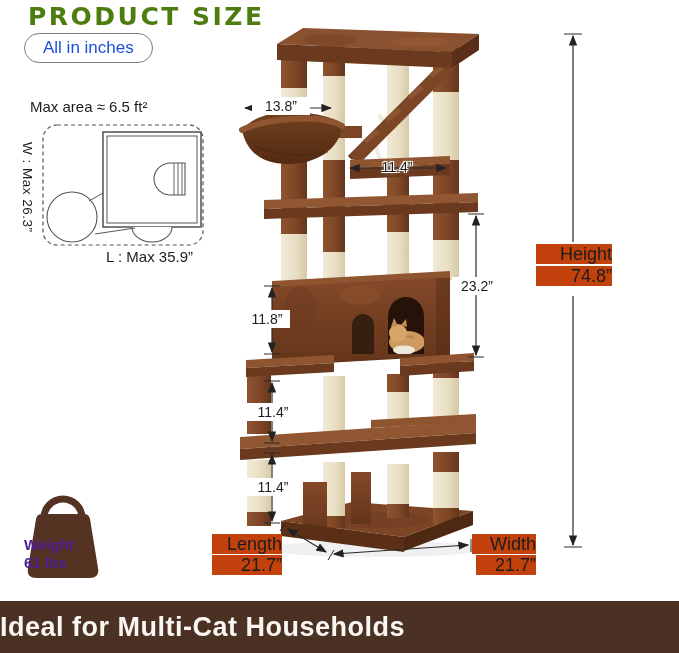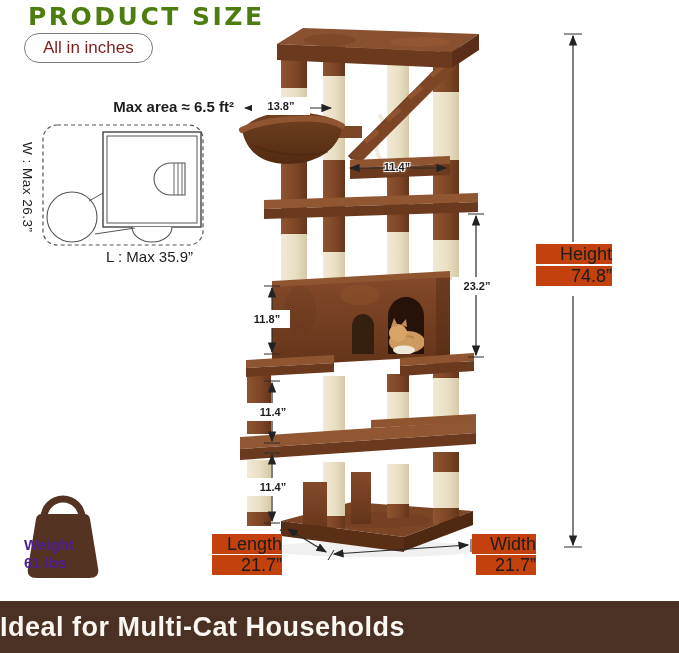--- a/index.html
+++ b/index.html
@@ -4,27 +4,27 @@
 <style>
   html,body{margin:0;padding:0;background:#fff;}
   .canvas{position:relative;width:679px;height:653px;background:#fff;overflow:hidden;
           font-family:"Liberation Sans",sans-serif;color:#1d1d1d;}
   svg{position:absolute;left:0;top:0;}
   .abs{position:absolute;}
 
   .title{left:28px;top:2px;font-family:"DejaVu Sans","Liberation Sans",sans-serif;
          font-size:25px;font-weight:800;letter-spacing:2.5px;color:#4d7c0f;}
   .pill{left:24px;top:33px;border:1.5px solid #7a7a7a;border-radius:20px;
-        padding:4px 18px;font-size:17px;color:#7f1d1d;background:#fff;}
-
-  .fp-title{left:54px;top:98px;width:180px;text-align:right;font-size:15px;font-weight:700;}
+        padding:4px 18px;font-size:17px;color:#1d4ed8;background:#fff;}
+
+  .fp-title{left:30px;top:98px;width:180px;text-align:left;font-size:15px;font-weight:400;}
   .fp-w{left:20px;top:142px;writing-mode:vertical-rl;font-size:13.5px;letter-spacing:.5px;}
   .fp-l{left:58px;top:248px;width:135px;text-align:right;font-size:15px;}
 
-  .dim{position:absolute;font-size:11px;font-weight:700;text-align:center;
+  .dim{position:absolute;font-size:14px;font-weight:400;text-align:center;
        background:#fff;line-height:18px;padding:0 1px;}
   .dim.halo{background:transparent;
        text-shadow:-1px -1px 0 #fff,1px -1px 0 #fff,-1px 1px 0 #fff,1px 1px 0 #fff,0 0 4px #fff;}
   .word{position:absolute;font-size:18px;font-weight:400;text-align:right;background:#c2410c;line-height:20px;}
 
   .bagtext{position:absolute;width:78px;color:#4c1d95;
            font-size:15px;font-weight:700;line-height:17px;margin-top:11px;}
 
   .banner{position:absolute;left:0;top:601px;width:679px;height:52px;background:#4a3123;
           display:flex;align-items:center;}

